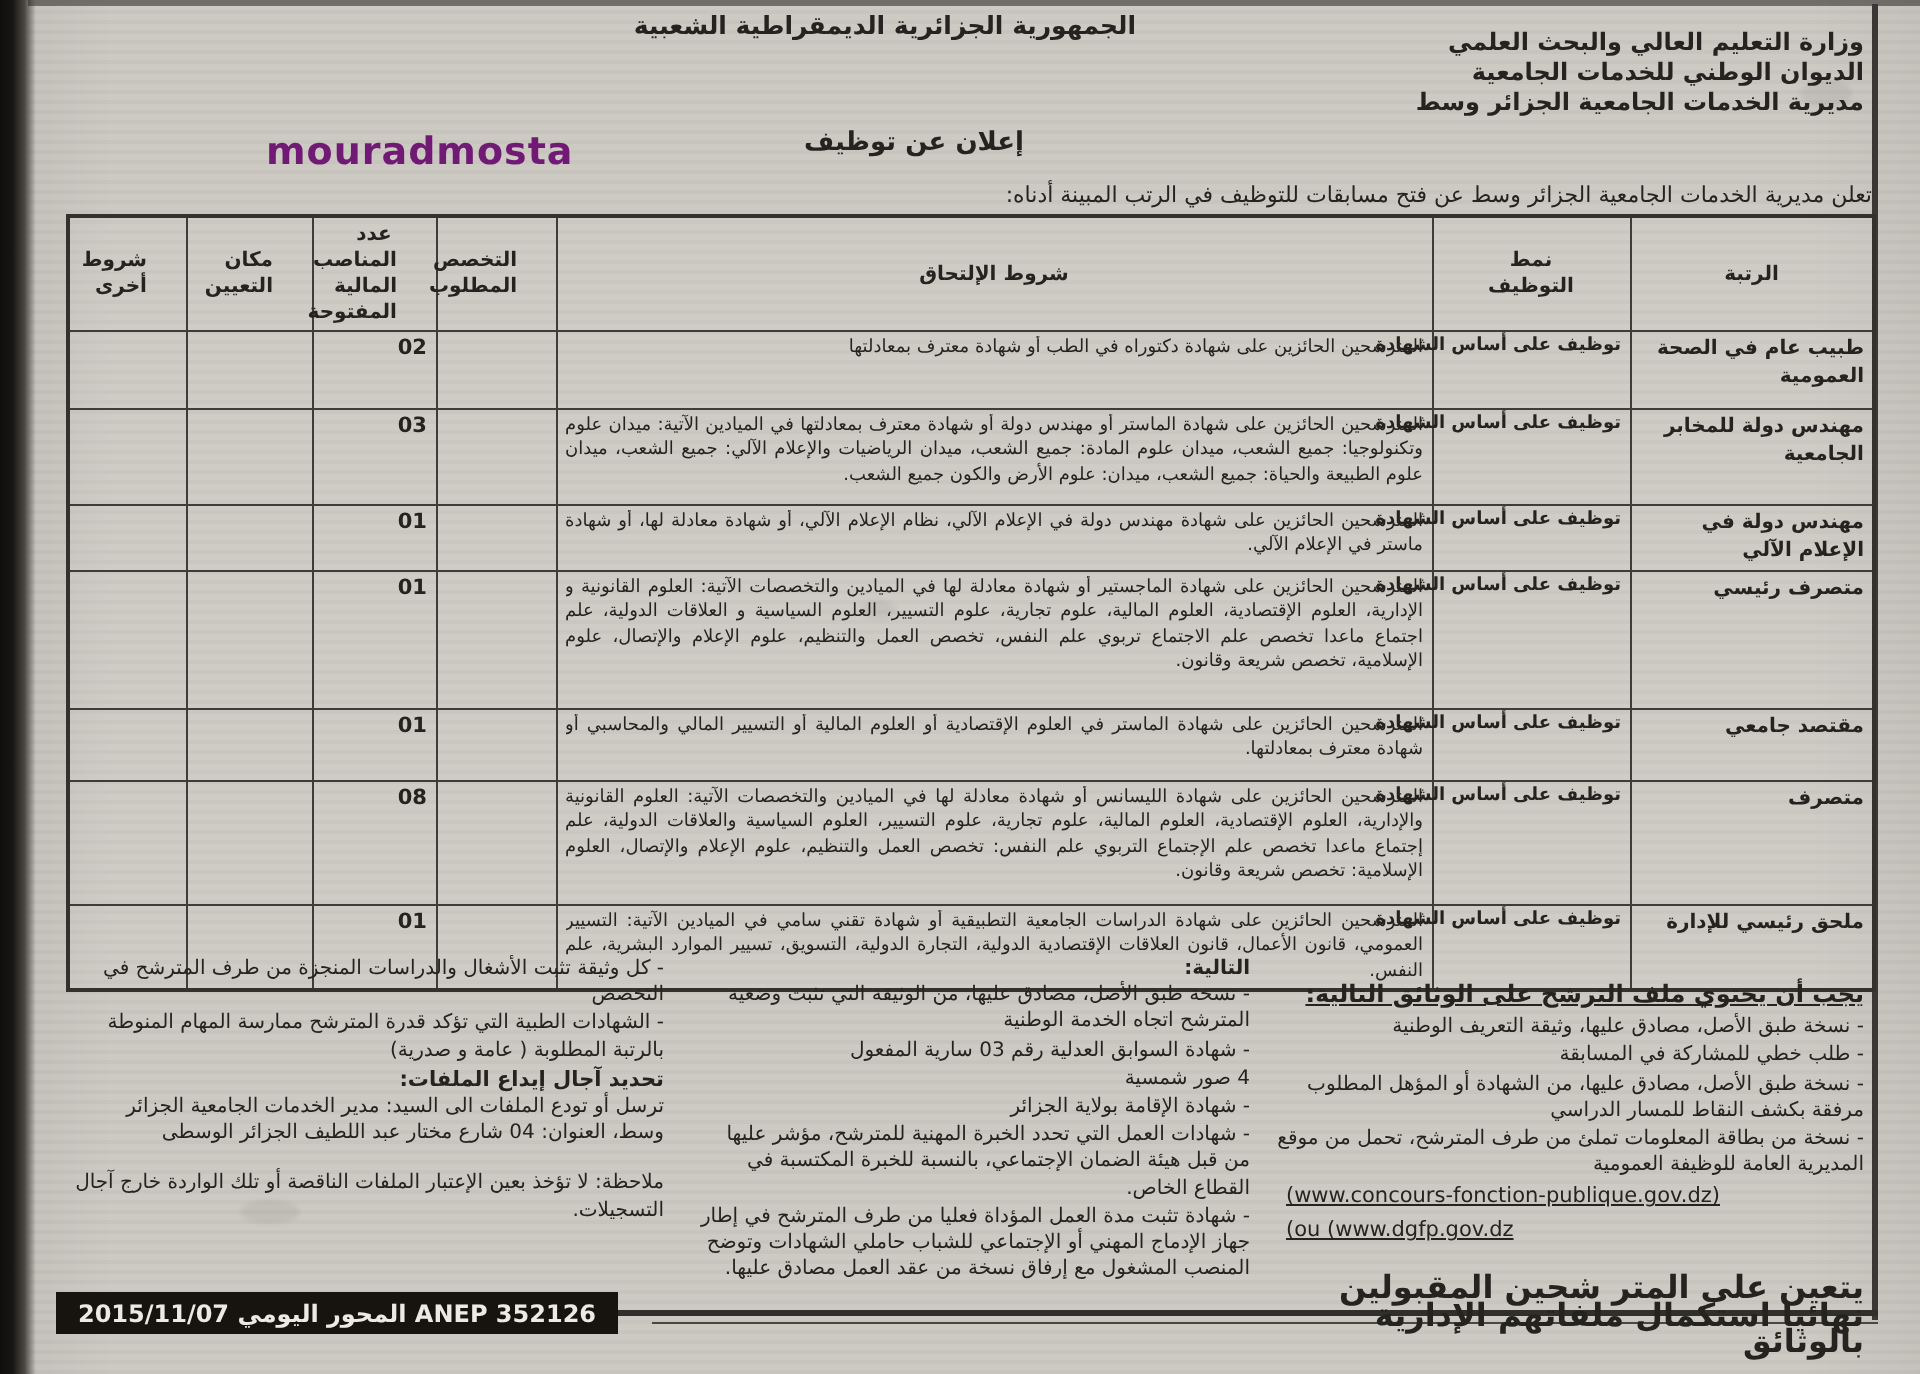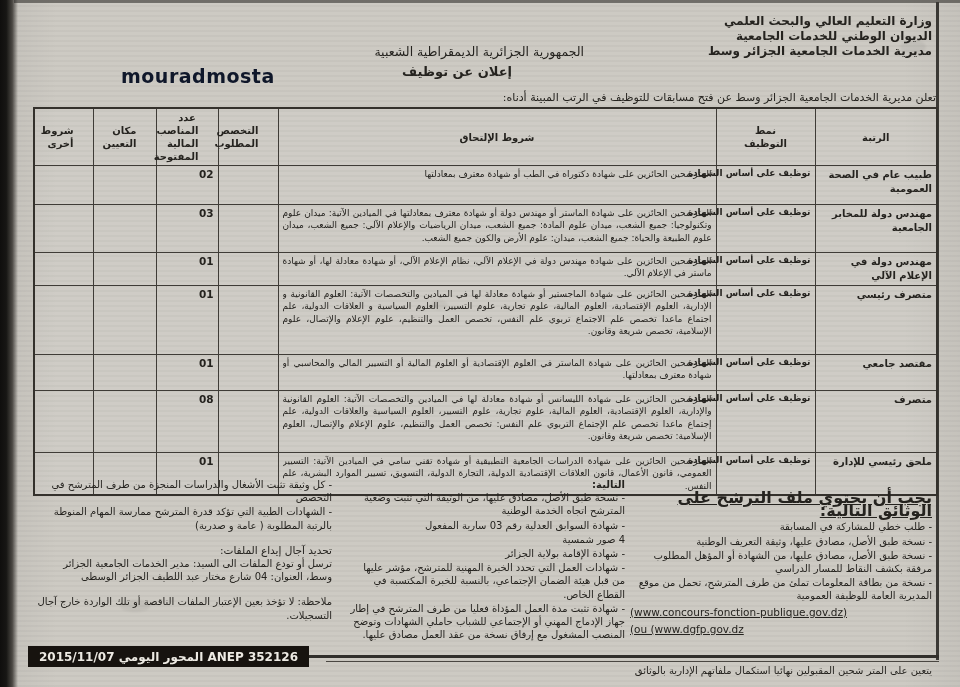--- a/index.html
+++ b/index.html
@@ -23,25 +23,25 @@
     background:linear-gradient(90deg,#0f0e0d 0%,#171614 35%,#4b4843 68%,rgba(100,97,90,0) 100%);}
   .scan-edge-top{left:14px;top:0;width:946px;height:3px;background:rgba(40,38,34,0.55);}
   .smudge{border-radius:50%;background:rgba(0,0,0,0.05);filter:blur(1px);}
 
   
   .frame-right{left:936px;top:2px;width:3px;height:658px;background:#3a3834;}
   .frame-bottom-1{left:303px;top:655px;width:636px;height:3px;background:#312f2b;}
   .frame-bottom-2{left:326px;top:661px;width:613px;height:1px;background:#4a4742;}
 
   
-  .republic{top:5px;right:376px;font-size:12.5px;font-weight:normal;margin-top:39px;}
+  .republic{top:5px;right:392px;font-size:12.5px;font-weight:bold;}
   .min1{top:14px;right:28px;font-size:12px;font-weight:bold;}
   .min2{top:29px;right:28px;font-size:12px;font-weight:bold;}
   .min3{top:44px;right:28px;font-size:12px;font-weight:bold;}
-  .watermark{top:65px;left:121px;font-size:19px;font-weight:bold;color:#0f172a;direction:ltr;letter-spacing:0.5px;}
+  .watermark{top:65px;left:133px;font-size:19px;font-weight:bold;color:#701a75;direction:ltr;letter-spacing:0.5px;}
   .announce{top:64px;right:448px;font-size:13px;font-weight:bold;}
   .intro{top:91px;right:24px;font-size:11px;}
 
   
   table.jobs{
     position:absolute;left:33px;top:107px;width:903px;
     border-collapse:collapse;table-layout:fixed;direction:rtl;
     background:rgba(255,255,255,0.05);
   }
   table.jobs,
@@ -59,26 +59,26 @@
   .clip{overflow:hidden;}
   .c1{max-height:34px;} .c2{max-height:44px;} .c3{max-height:25px;}
   .c4{max-height:64px;} .c5{max-height:32px;} .c6{max-height:58px;} .c7{max-height:38px;}
 
   
   .col{font-size:10px;line-height:13.2px;}
   .col .item{margin-bottom:1px;}
   .col-right{top:491px;right:28px;width:302px;}
   .col-mid{top:478px;left:348px;width:277px;}
   .col-left{top:478px;left:35px;width:297px;}
-  .doc-heading{font-weight:bold;text-decoration:underline;font-size:16px;margin-bottom:3px;}
+  .doc-heading{font-weight:bold;text-decoration:underline;font-size:12px;margin-bottom:3px;}
   .bold-line{font-weight:bold;}
-  .links{direction:ltr;text-align:left;font-size:10.5px;text-decoration:underline;margin-top:2px;line-height:15px;}
-  .final-note{font-weight:normal;font-size:10px;margin-top:27px;}
+  .links{direction:ltr;text-align:left;font-size:10.5px;text-decoration:underline;margin-top:2px;line-height:15px;margin-left:13px;}
+  .final-note{font-weight:bold;font-size:16px;margin-top:14px;}
   .note-line{margin-top:12px;}
-  .deadline-h{font-weight:normal;font-size:10.5px;margin-top:12px;}
+  .deadline-h{font-weight:bold;font-size:10.5px;margin-top:2px;}
 
   
   .anep-bar{
     left:28px;top:646px;width:281px;height:21px;
     background:#17130f;color:#edeae3;
     font-size:12px;font-weight:bold;
     display:flex;align-items:center;justify-content:center;
     direction:rtl;
   }
 </style>
@@ -202,22 +202,22 @@
         <td></td>
         <td class="num">01</td>
         <td></td>
         <td></td>
       </tr>
     </tbody>
   </table>
 
   <div class="abs rtl col col-right">
     <div class="doc-heading">يجب أن يحتوي ملف الترشح على الوثائق التالية:</div>
+    <div class="item">- نسخة طبق الأصل، مصادق عليها، وثيقة التعريف الوطنية</div>
     <div class="item">- طلب خطي للمشاركة في المسابقة</div>
-    <div class="item">- نسخة طبق الأصل، مصادق عليها، وثيقة التعريف الوطنية</div>
     <div class="item">- نسخة طبق الأصل، مصادق عليها، من الشهادة أو المؤهل المطلوب مرفقة بكشف النقاط للمسار الدراسي</div>
     <div class="item">- نسخة من بطاقة المعلومات تملئ من طرف المترشح، تحمل من موقع المديرية العامة للوظيفة العمومية</div>
     <div class="links">(www.concours-fonction-publique.gov.dz)</div>
     <div class="links">(ou (www.dgfp.gov.dz</div>
     <div class="final-note">يتعين على المتر شحين المقبولين نهائيا استكمال ملفاتهم الإدارية بالوثائق</div>
   </div>
 
   <div class="abs rtl col col-mid">
     <div class="bold-line">التالية:</div>
     <div class="item">- نسخة طبق الأصل، مصادق عليها، من الوثيقة التي تثبت وضعية المترشح اتجاه الخدمة الوطنية</div>

